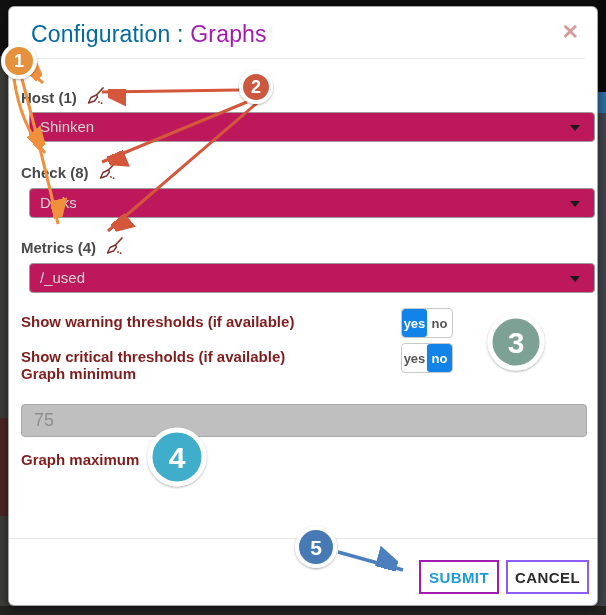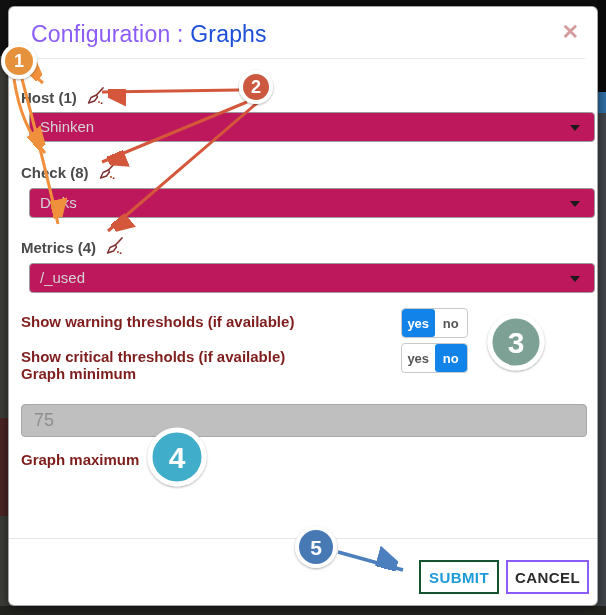--- a/index.html
+++ b/index.html
@@ -22,22 +22,22 @@
   .modal{
     position:absolute;left:8px;top:6px;width:590px;height:600px;
     background:#ffffff;border:1px solid rgba(0,0,0,.35);border-radius:6px;
     box-shadow:0 2px 10px rgba(0,0,0,.55);
     box-sizing:border-box;
   }
   .modal-title{
     position:absolute;left:22px;top:12px;font-size:23px;line-height:30px;
     letter-spacing:.2px;white-space:nowrap;
   }
-  .title-prefix{color:#8b5cf6;}
-  .title-emphasis{color:#1d4ed8;margin-top:16px;}
+  .title-prefix{color:#0369a1;}
+  .title-emphasis{color:#a21caf;margin-top:16px;}
   .close-x{
     position:absolute;right:18px;top:14px;font-size:21px;line-height:21px;
     color:#d49c9c;font-weight:700;cursor:pointer;
   }
   .hdr-divider{position:absolute;left:12px;right:12px;top:51px;height:1px;background:#e9e9e9;}
   .ftr-divider{position:absolute;left:0;right:0;top:531px;height:1px;background:#e5e5e5;}
 
   .field-row{
     position:absolute;left:12px;display:flex;align-items:center;gap:9px;
     font-size:15px;font-weight:700;color:#4a4a4a;
@@ -63,21 +63,21 @@
 
   .opt-label{
     position:absolute;left:12px;font-size:15px;font-weight:700;color:#7f1d1d;
   }
   .lbl-warning{top:306px;}
   .lbl-critical{top:341px;}
   .lbl-gmin{top:358px;}
   .lbl-gmax{top:444px;}
 
   .toggle{
-    position:absolute;left:392px;width:67px;height:30px;box-sizing:border-box;
+    position:absolute;left:392px;width:52px;height:30px;box-sizing:border-box;
     border:1px solid #c9c9c9;border-radius:4px;background:#fff;
     display:flex;overflow:hidden;font-size:13px;font-weight:700;
   }
   .tg-warning{top:301px;}
   .tg-critical{top:336px;}
   .toggle .half{
     flex:1;display:flex;align-items:center;justify-content:center;
     color:#555;cursor:pointer;user-select:none;
   }
   .toggle .half.on{background:#1283e8;color:#fff;border-radius:3px;}
@@ -89,21 +89,21 @@
     font-family:"Liberation Sans", sans-serif;
   }
   .inp-gmin{top:397px;}
   .inp-gmax{top:468px;}
 
   .btn{
     position:absolute;top:553px;height:34px;box-sizing:border-box;
     background:#fff;font-size:15px;font-weight:700;letter-spacing:.4px;
     display:flex;align-items:center;justify-content:center;cursor:pointer;
   }
-  .btn-submit{left:410px;width:80px;border:2px solid #14532d;color:#1b9bd8;}
+  .btn-submit{left:410px;width:80px;border:2px solid #a21caf;color:#1b9bd8;}
   .btn-cancel{left:497px;width:83px;border:2px solid #8b5cf6;color:#2b2b2b;}
 
   
   .overlay{position:absolute;left:0;top:0;width:606px;height:615px;pointer-events:none;z-index:10;}
   .circle-num{
     font-family:"Liberation Sans", sans-serif;font-weight:700;fill:#ffffff;
   }
 </style>
 </head>
 <body>

